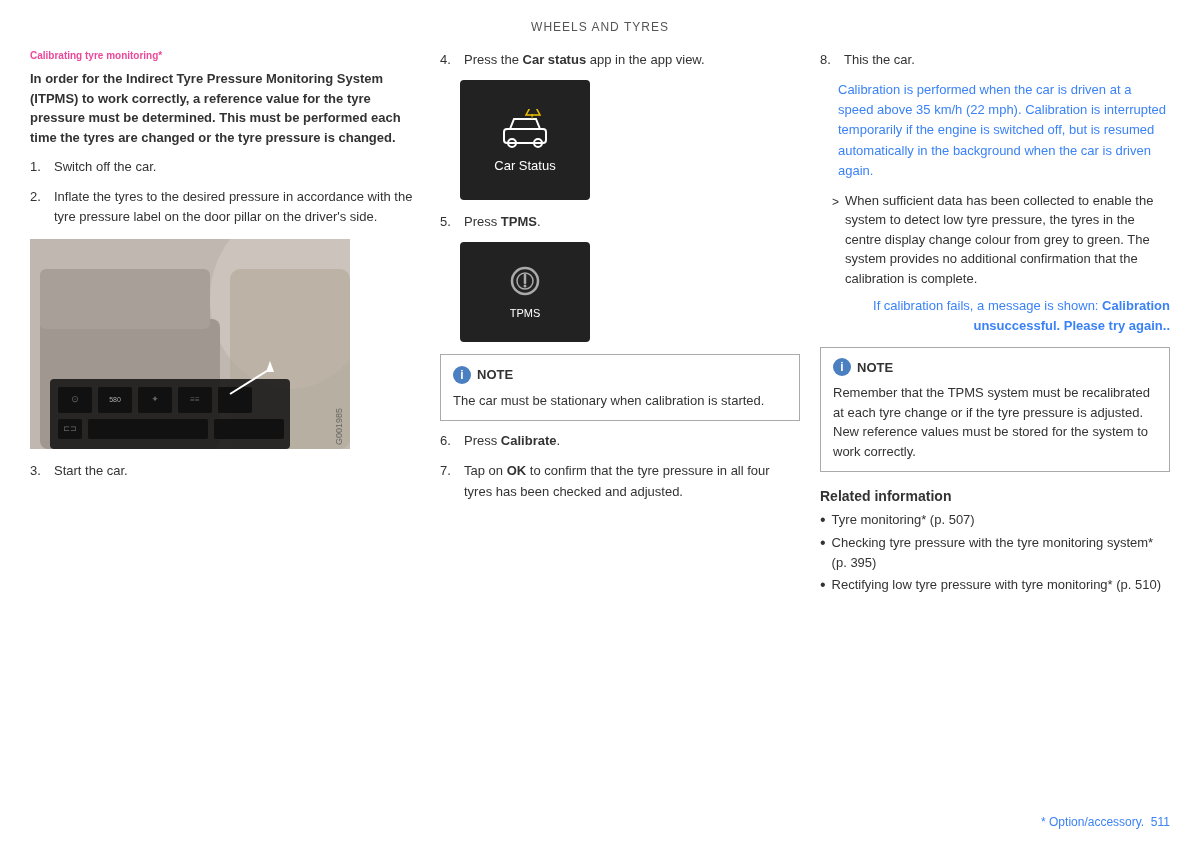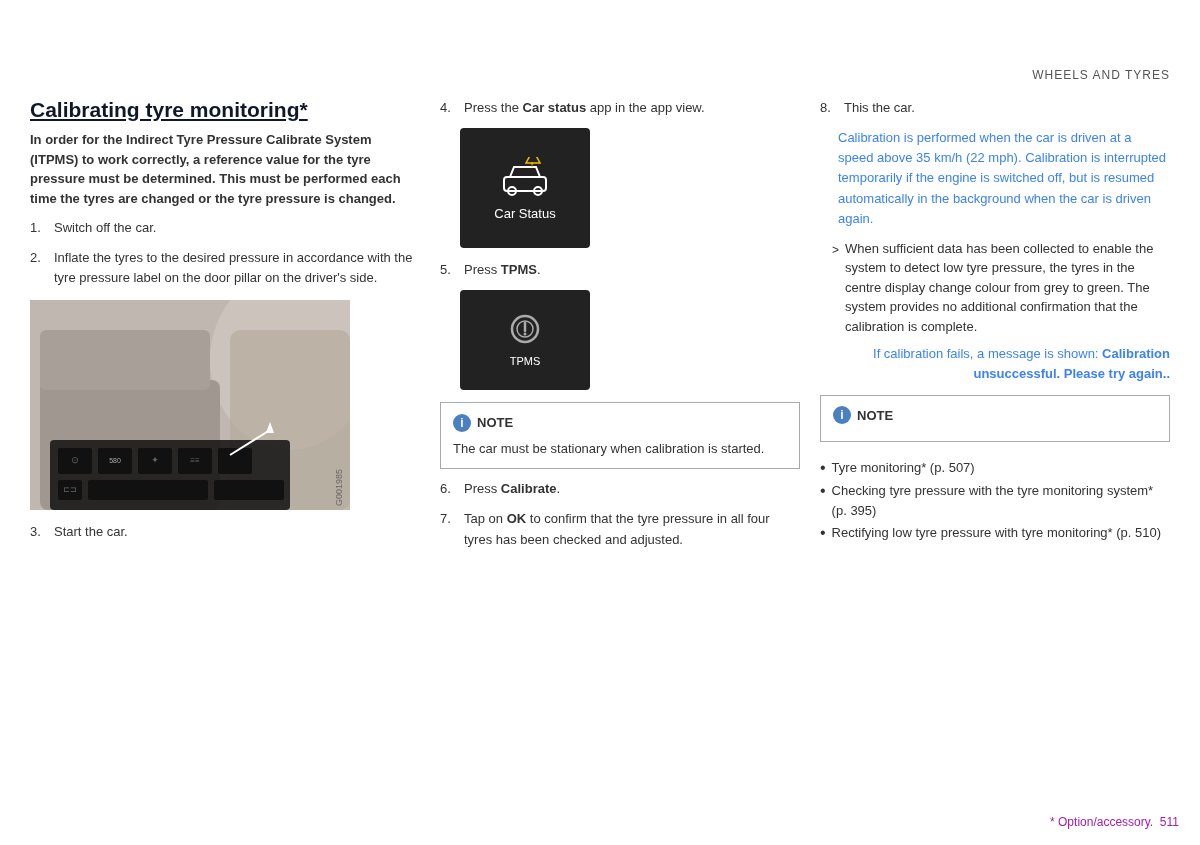--- a/index.html
+++ b/index.html
@@ -11,49 +11,47 @@
       width: 1200px;
       min-height: 845px;
     }
     .page {
       width: 1200px;
       min-height: 845px;
       padding: 20px 30px 20px 30px;
       position: relative;
     }
     .page-header {
-      text-align: right;
+      text-align: center;
       font-size: 12px;
       color: #555;
       margin-bottom: 16px;
       font-weight: normal;
       letter-spacing: 1px;
-      margin-top: 48px;
     }
     .content-area {
       display: flex;
       gap: 20px;
     }
     .left-col {
       width: 390px;
       flex-shrink: 0;
     }
     .mid-col {
       width: 360px;
       flex-shrink: 0;
     }
     .right-col {
       flex: 1;
     }
     h2.section-title {
-      font-size: 21px;
+      font-size: 10px;
       font-weight: bold;
       margin-bottom: 8px;
-      color: #0f172a;
-      text-decoration: underline;
+      color: #ec4899;
     }
     .intro-bold {
       font-weight: bold;
       font-size: 13px;
       line-height: 1.5;
       margin-bottom: 10px;
     }
     .intro-normal {
       font-size: 13px;
       line-height: 1.55;
@@ -208,40 +206,40 @@
       line-height: 1.55;
       margin-bottom: 2px;
     }
     .bullet-dot {
       font-size: 16px;
       line-height: 1.3;
     }
     .page-footer {
       position: absolute;
       bottom: 16px;
-      right: 21px;
+      right: 30px;
       font-size: 12px;
-      color: #a21caf;
+      color: #3b82f6;
     }
   </style>
 </head>
 <body>
 
 <div class="page">
 
   <div class="page-header">
     <span>WHEELS AND TYRES</span>
   </div>
 
   <div class="content-area">
 
     <div class="left-col">
       <h2 class="section-title">Calibrating tyre monitoring*</h2>
 
-      <p class="intro-bold">In order for the Indirect Tyre Pressure Calibrate System (ITPMS) to work correctly, a reference value for the tyre pressure must be determined. This must be performed each time the tyres are changed or the tyre pressure is changed.</p>
+      <p class="intro-bold">In order for the Indirect Tyre Pressure Monitoring System (ITPMS) to work correctly, a reference value for the tyre pressure must be determined. This must be performed each time the tyres are changed or the tyre pressure is changed.</p>
 
 
       <div class="numbered-step">
         <span class="step-num">1.</span>
         <span>Switch off the car.</span>
       </div>
 
       <div class="numbered-step">
         <span class="step-num">2.</span>
         <span>Inflate the tyres to the desired pressure in accordance with the tyre pressure label on the door pillar on the driver's side.</span>
@@ -380,23 +378,25 @@
 
       <p class="intro-normal" style="margin-left:18px;text-align:right;">
         <span>If calibration fails, a message is shown: </span><span class="bold-text">Calibration unsuccessful. Please try again..</span>
       </p>
 
       <div class="note-box">
         <div class="note-title">
           <span class="info-circle">i</span>
           <span>NOTE</span>
         </div>
+        <span>Remember that the TPMS system must be recalibrated at each tyre change or if the tyre pressure is adjusted. New reference values must be stored for the system to work correctly.</span>
       </div>
 
       <div class="related-section">
+        <div class="related-title">Related information</div>
         <ul class="related-list">
           <li>
             <span class="bullet-dot">•</span>
             <span>Tyre monitoring* (p. 507)</span>
           </li>
           <li>
             <span class="bullet-dot">•</span>
             <span>Checking tyre pressure with the tyre monitoring system* (p. 395)</span>
           </li>
           <li>

